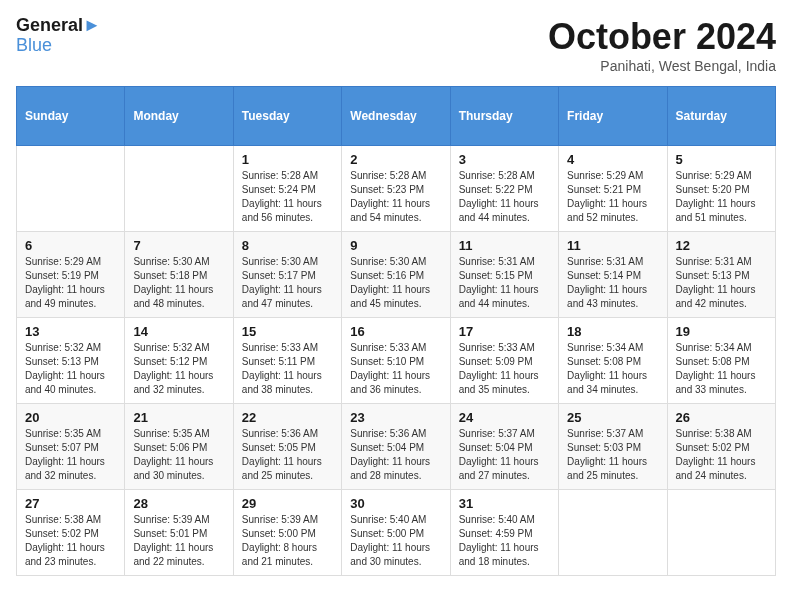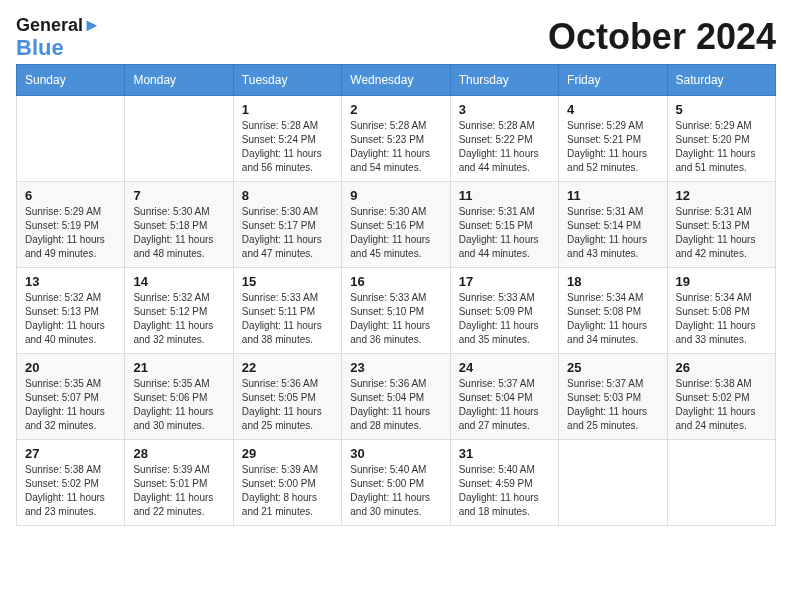--- a/index.html
+++ b/index.html
@@ -7,21 +7,21 @@
       font-family: Arial, sans-serif;
       background: #fff;
       width: 792px;
       min-height: 612px;
       padding: 16px;
     }
     .header {
       display: flex;
       justify-content: space-between;
       align-items: flex-start;
-      margin-bottom: 4px;
+      margin-bottom: 12px;
     }
     .logo {
       display: flex;
       align-items: center;
       gap: 4px;
     }
     .title-block {
       text-align: right;
     }
     .month-title {
@@ -34,24 +34,24 @@
       color: #555;
     }
     .calendar {
       width: 100%;
       border-collapse: collapse;
       font-size: 11px;
     }
     .calendar th {
       background: #4a90d9;
       color: #fff;
-      padding: 8px 8px;
+      padding: 22px 8px;
       text-align: left;
       font-size: 12px;
-      font-weight: normal;
+      font-weight: bold;
       border: 1px solid #3a7bc8;
     }
     .calendar td {
       vertical-align: top;
       padding: 6px 8px;
       border: 1px solid #ddd;
       width: calc(100% / 7);
       min-height: 80px;
       background: #fff;
     }
@@ -74,25 +74,26 @@
       background: #fff !important;
     }
   </style>
 </head>
 <body>
 
 <div class="header">
   <div class="logo">
   <div style="line-height:1.1;">
     <div style="font-size:18px;font-weight:bold;color:#1a1a1a;">General<span style="color:#4a90d9;">►</span></div>
-    <div style="font-size:22px;font-weight:bold;color:#4a90d9;">Blue</div>
+    <div style="font-size:18px;font-weight:normal;color:#4a90d9;">Blue</div>
   </div>
 </div>
   <div class="title-block">
     <div class="month-title">October 2024</div>
+    <div class="subtitle">Panihati, West Bengal, India</div>
   </div>
 </div>
 
 <table class="calendar" id="cal-table">
   <thead id="cal-head">
       <tr>
         <th>Sunday</th>
         <th>Monday</th>
         <th>Tuesday</th>
         <th>Wednesday</th>

